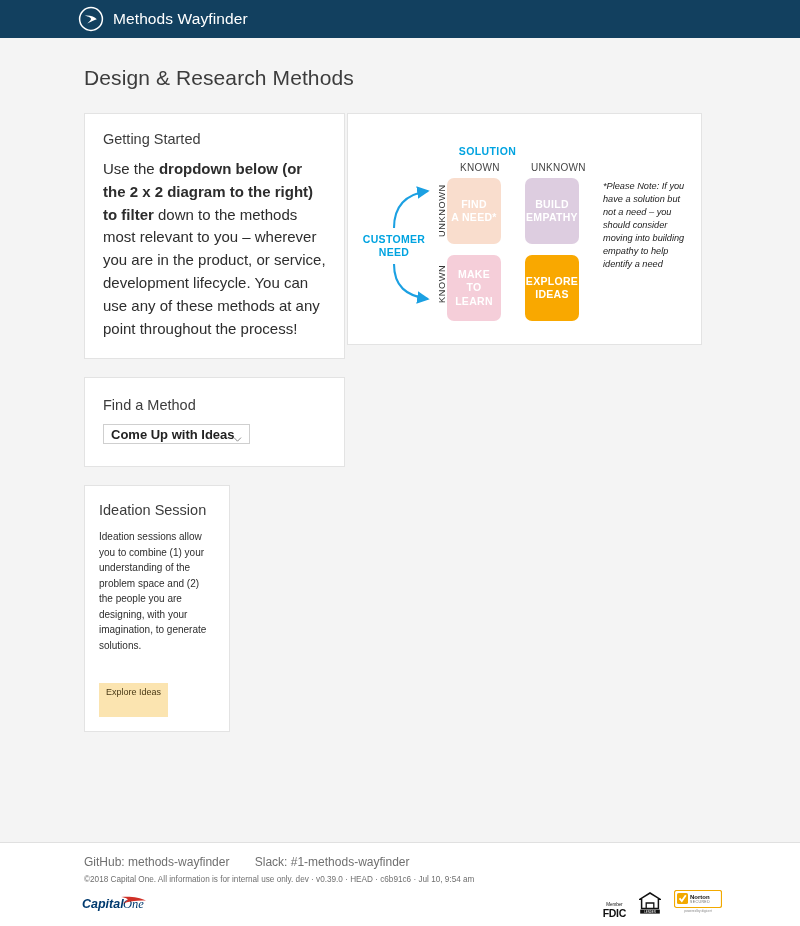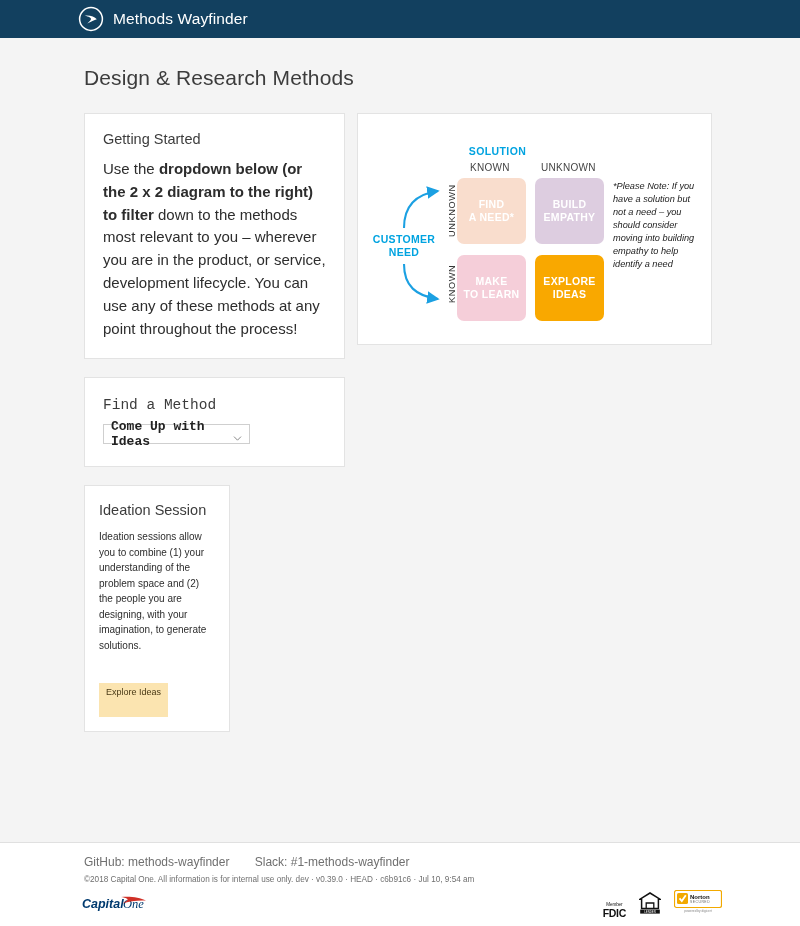--- a/index.html
+++ b/index.html
@@ -74,21 +74,21 @@
     padding: 28px 0 0 84px;
     letter-spacing: 0.1px;
   }
 
   .columns {
     display: flex;
     padding: 23px 0 0 84px;
     align-items: flex-start;
   }
   .col-left { width: 261px; flex: 0 0 261px; }
-  .col-right { width: 355px; flex: 0 0 355px; margin-left: 12px; }
+  .col-right { width: 355px; flex: 0 0 355px; margin-left: 2px; }
 
   .card {
     background: #ffffff;
     border: 1px solid #e3e3e3;
     margin-bottom: 18px;
   }
   .card-pad { padding: 17px 18px 18px 18px; }
 
   .card-h {
     font-size: 14.5px;
@@ -188,21 +188,21 @@
     font-size: 10.5px;
     font-weight: bold;
     line-height: 1.25;
     letter-spacing: 0.3px;
   }
 
   .arrows { position: absolute; left: 0; top: 0; }
 
   .quad {
     position: absolute;
-    width: 69px; height: 66px;
+    width: 54px; height: 66px;
     border-radius: 7px;
     color: #ffffff;
     font-size: 10.5px;
     font-weight: bold;
     line-height: 1.25;
     display: flex;
     align-items: center;
     justify-content: center;
     text-align: center;
     letter-spacing: 0.3px;
@@ -287,21 +287,21 @@
       <div class="col-left">
 
         <div class="card">
           <div class="card-pad">
             <h2 class="card-h">Getting Started</h2>
             <p class="card-p"><span>Use the </span><b>dropdown below (or the 2 x 2 diagram to the right) to filter</b><span> down to the methods most relevant to you – wherever you are in the product, or service, development lifecycle. You can use any of these methods at any point throughout the process!</span></p>
           </div>
         </div>
 
         <div class="card">
-          <div class="card-pad" style="padding:19px 18px 22px 18px;font-family:Liberation Mono, monospace;">
+          <div class="card-pad" style="padding:19px 18px 22px 18px;">
             <h2 class="card-h">Find a Method</h2>
             <div class="select-wrap">
               <span class="select-value">Come Up with Ideas</span>
               <span class="select-chevron">
                 <svg width="9" height="9" viewBox="0 0 9 9">
                   <path d="M1 2.6 L4.5 6.2 L8 2.6" fill="none" stroke="#8b8b8b" stroke-width="1"></path>
                 </svg>
               </span>
             </div>
           </div>

